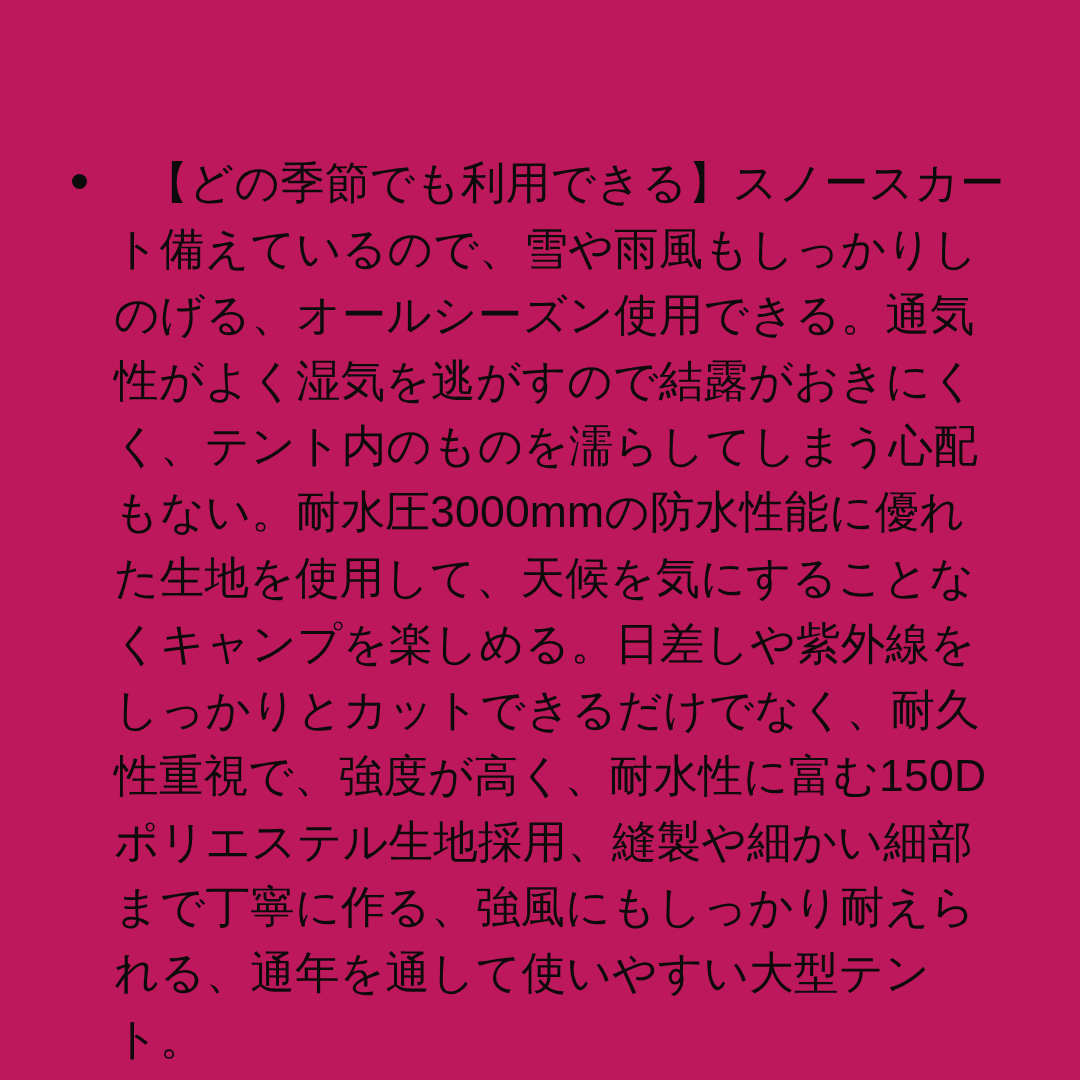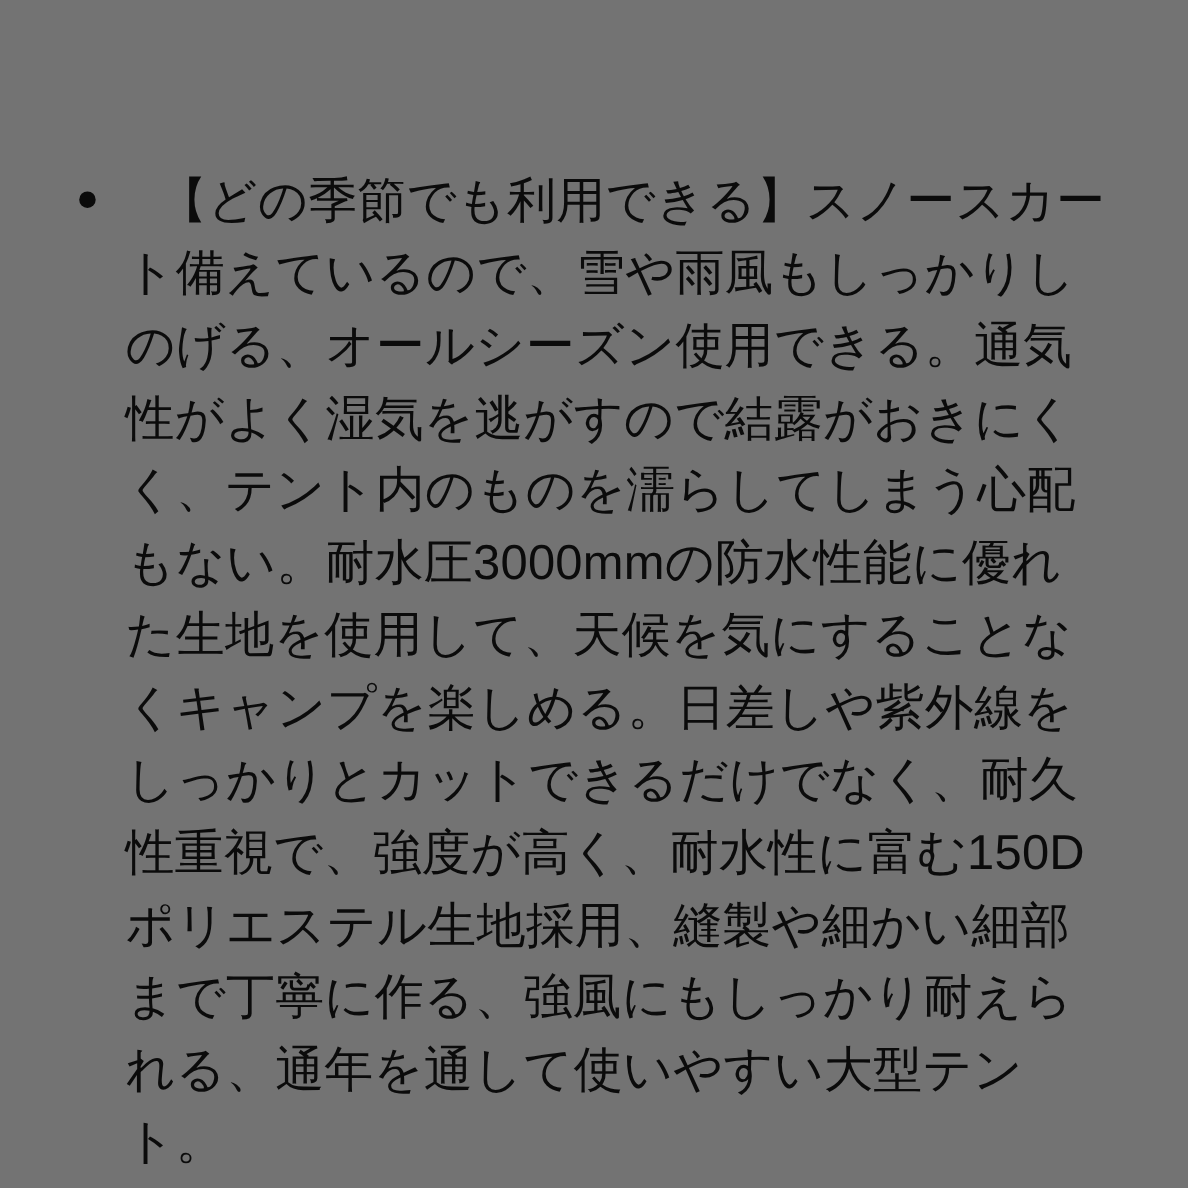--- a/index.html
+++ b/index.html
@@ -13,21 +13,21 @@
     font-family: "Liberation Sans", "DejaVu Sans", sans-serif;
     color: #0b0b0b;
     overflow: hidden;
   }
   .page {
     position: relative;
     width: 1080px;
     height: 1080px;
     box-sizing: border-box;
     padding: 150px 72px 60px 42px;
-    background: #737373;
+    background: #be185d;
   }
   .bullet-list {
     list-style: none;
     margin: 0;
     padding: 0;
   }
   .bullet-item {
     position: relative;
     display: block;
     padding-left: 72px;

